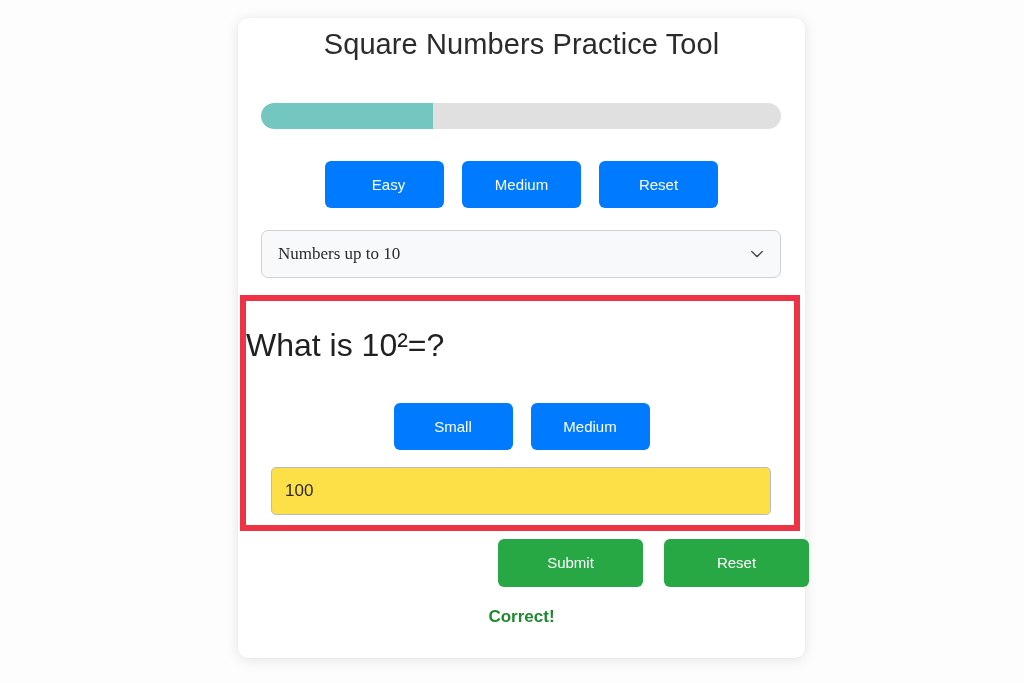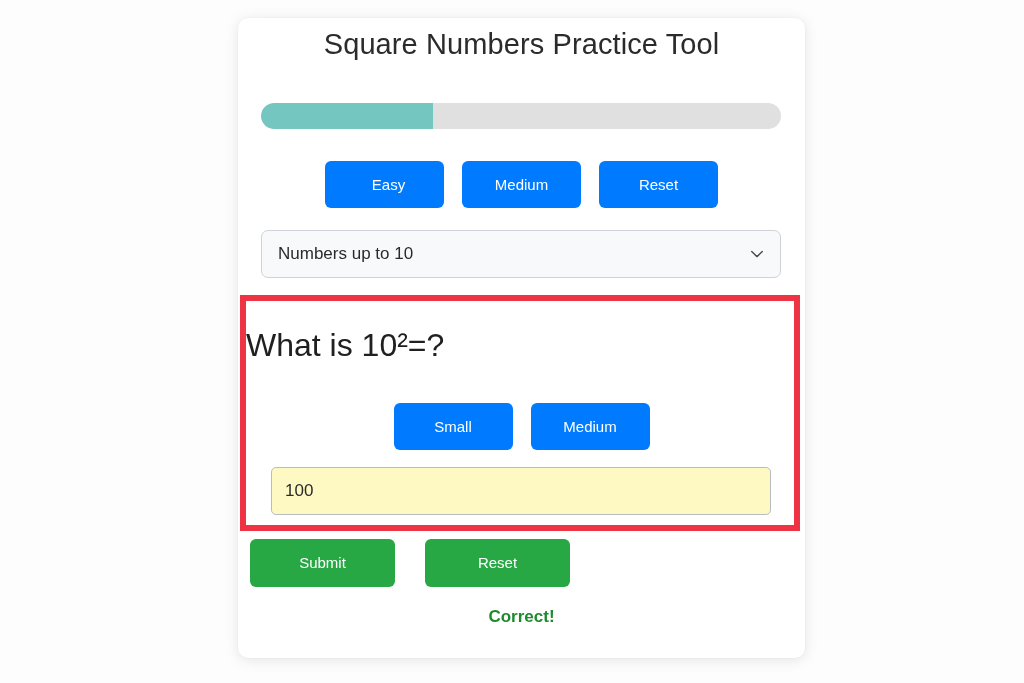--- a/index.html
+++ b/index.html
@@ -106,20 +106,21 @@
     width: 100%;
     height: 100%;
     box-sizing: border-box;
     background: #f8f9fa;
     border: 1px solid #cfd2d6;
     border-radius: 7px;
     display: flex;
     align-items: center;
     padding: 0 16px;
     cursor: pointer;
+    font-family: Liberation Serif, serif;
   }
   .select-value {
     flex: 1;
     font-size: 17px;
     color: #2b2b2b;
   }
   .chevron {
     width: 14px;
     height: 14px;
     flex: none;
@@ -148,39 +149,39 @@
   }
 
   
   .answer-input {
     position: absolute;
     left: 33px;
     top: 449px;
     width: 500px;
     height: 48px;
     box-sizing: border-box;
-    background: #fef9c3;
+    background: #fde047;
     border: 1px solid #b8bcc0;
     border-radius: 5px;
     font-family: "Liberation Sans", sans-serif;
     font-size: 17px;
     color: #2b2b2b;
     padding: 0 13px;
     outline: none;
   }
 
   
   .action-row {
     position: absolute;
-    left: 12px;
+    left: 4px;
     top: 521px;
     width: 567px;
     display: flex;
-    justify-content: flex-start;
-    gap: 30px;
+    justify-content: flex-end;
+    gap: 21px;
   }
   .btn-green {
     width: 145px;
     height: 48px;
     background: #28a745;
     color: #ffffff;
     border: none;
     border-radius: 6px;
     font-family: "Liberation Sans", sans-serif;
     font-size: 15px;

